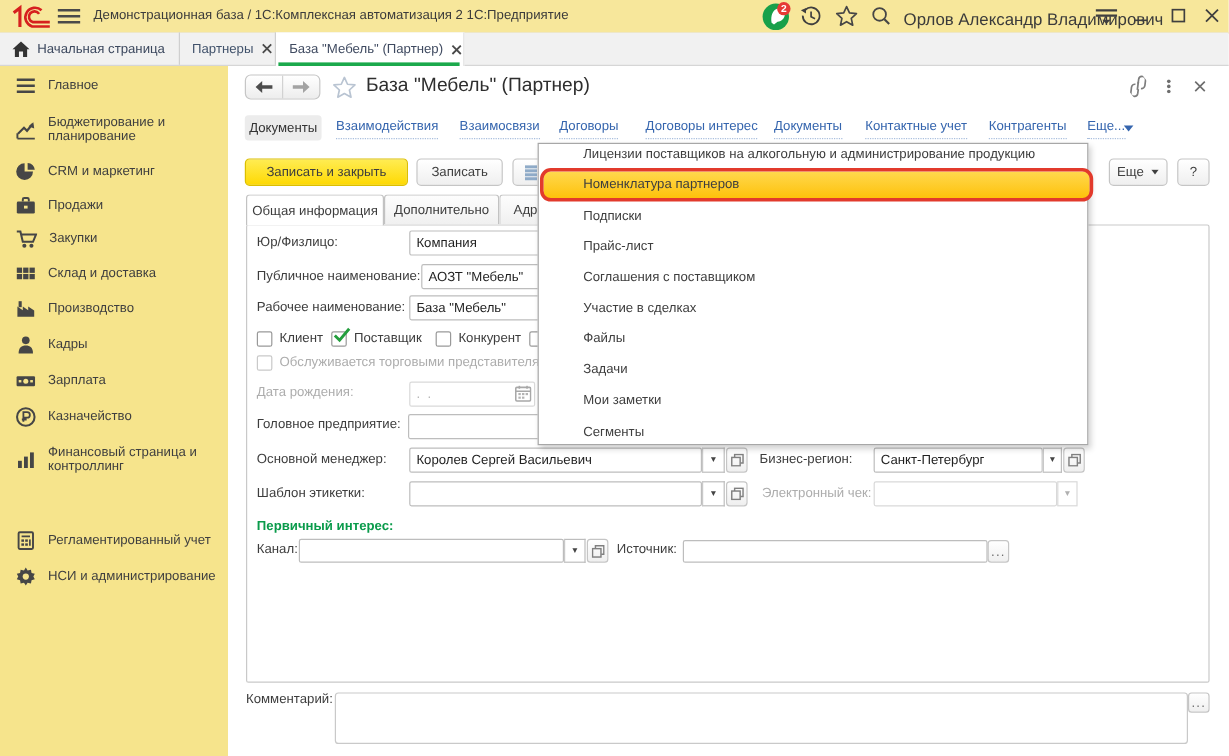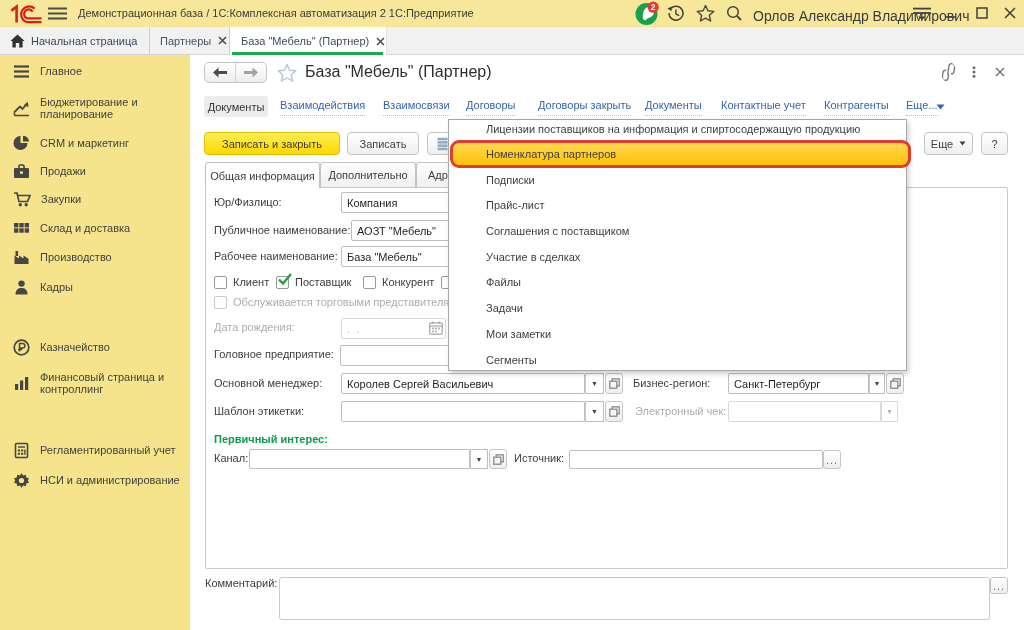--- a/index.html
+++ b/index.html
@@ -172,20 +172,29 @@
       </svg>
   <span class="t">Производство</span>
  </div>
  <div class="sbi" style="top:223px;height:18px">
   <svg width="17" height="17" viewBox="0 0 17 17">
         <circle cx="8.5" cy="4.6" r="3.2" fill="#464646"></circle>
         <path d="M2.5,15.5 C2.5,10.8 5,9 8.5,9 C12,9 14.5,10.8 14.5,15.5 Z" fill="#464646"></path>
       </svg>
   <span class="t">Кадры</span>
  </div>
+ <div class="sbi" style="top:253px;height:18px">
+  <svg width="17" height="17" viewBox="0 0 17 17">
+        <rect x="0.8" y="4.5" width="15.4" height="8.4" rx="1" fill="#464646"></rect>
+        <circle cx="8.5" cy="8.7" r="2.1" fill="#f6e48c"></circle>
+        <rect x="2.6" y="7.7" width="2.2" height="2" fill="#f6e48c"></rect>
+        <rect x="12.2" y="7.7" width="2.2" height="2" fill="#f6e48c"></rect>
+      </svg>
+  <span class="t">Зарплата</span>
+ </div>
  <div class="sbi" style="top:283px;height:18px">
   <svg width="17" height="17" viewBox="0 0 17 17">
         <circle cx="8.5" cy="8.5" r="7.3" fill="none" stroke="#464646" stroke-width="1.7"></circle>
         <path d="M6.5,12.5 V4.5 H9.6 A2.3,2.3 0 0 1 9.6,9.1 H6.5 M5.2,10.6 H9.2" fill="none" stroke="#464646" stroke-width="1.5"></path>
       </svg>
   <span class="t">Казначейство</span>
  </div>
  <div class="sbi" style="top:314px;height:28px">
   <svg width="17" height="17" viewBox="0 0 17 17">
         <g fill="#464646">
@@ -247,21 +256,21 @@
     </g>
   </svg>
 <svg class="abs" style="left:995px;top:67px" width="10" height="10" viewBox="0 0 10 10">
     <path d="M1,1 L9,9 M9,1 L1,9" stroke="#6e6e6e" stroke-width="1.4"></path>
   </svg>
 
 <div class="abs" style="left:204px;top:96px;width:64px;height:21px;background:#ececec;border-radius:3px;display:flex;align-items:center;justify-content:center;color:#333">Документы</div>
 <div class="abs nav" style="left:280px">Взаимодействия</div>
 <div class="abs nav" style="left:383px">Взаимосвязи</div>
 <div class="abs nav" style="left:466px">Договоры</div>
-<div class="abs nav" style="left:538px">Договоры закрыть</div>
+<div class="abs nav" style="left:538px">Договоры интерес</div>
 <div class="abs nav" style="left:645px">Документы</div>
 <div class="abs nav" style="left:721px">Контактные учет</div>
 <div class="abs nav" style="left:824px">Контрагенты</div>
 <div class="abs nav" style="left:906px">Еще...</div>
 <svg class="abs" style="left:936px;top:104px" width="9" height="6" viewBox="0 0 9 6">
     <path d="M0.5,0.5 H8.5 L4.5,5.5 Z" fill="#3565ae"></path>
   </svg>
 
 <div class="abs" style="left:204px;top:132px;width:136px;height:23px;box-sizing:border-box;border:1px solid #dcbf00;border-radius:4px;background:linear-gradient(#ffec52,#fed903);display:flex;align-items:center;justify-content:center;font-weight:normal;color:#3d3d3d">Записать и закрыть</div>
 <div class="btn" style="left:347px;top:132px;width:72px;height:23px">Записать</div>
@@ -383,21 +392,21 @@
     </svg>
 </div>
 <div class="lbl" style="left:514px;top:452px">Источник:</div>
 <div class="fld" style="left:569px;top:450px;width:254px;height:19px"></div>
 <div class="btn" style="left:823px;top:450px;width:18px;height:19px;border-radius:3px;letter-spacing:1px;color:#6e6e6e;font-size:11px">...</div>
 
 <div class="lbl" style="left:205px;top:577px">Комментарий:</div>
 <div class="abs" style="left:279px;top:577px;width:711px;height:43px;border:1px solid #c9c9c9;border-radius:3px;box-sizing:border-box;background:#fff"></div>
 <div class="btn" style="left:990px;top:577px;width:18px;height:17px;border-radius:3px;letter-spacing:1px;color:#6e6e6e;font-size:11px">...</div>
 <div class="abs" id="menu">
- <div class="mi" style="top:3px">Лицензии поставщиков на информация и спиртосодержащую продукцию</div>
+ <div class="mi" style="top:3px">Лицензии поставщиков на алкогольную и администрирование продукцию</div>
  <div class="mi" style="top:54px">Подписки</div>
  <div class="mi" style="top:79px">Прайс-лист</div>
  <div class="mi" style="top:105px">Соглашения с поставщиком</div>
  <div class="mi" style="top:131px">Участие в сделках</div>
  <div class="mi" style="top:156px">Файлы</div>
  <div class="mi" style="top:182px">Задачи</div>
  <div class="mi" style="top:208px">Мои заметки</div>
  <div class="mi" style="top:234px">Сегменты</div>
 </div>
 <div class="abs" id="hl">Номенклатура партнеров</div>

